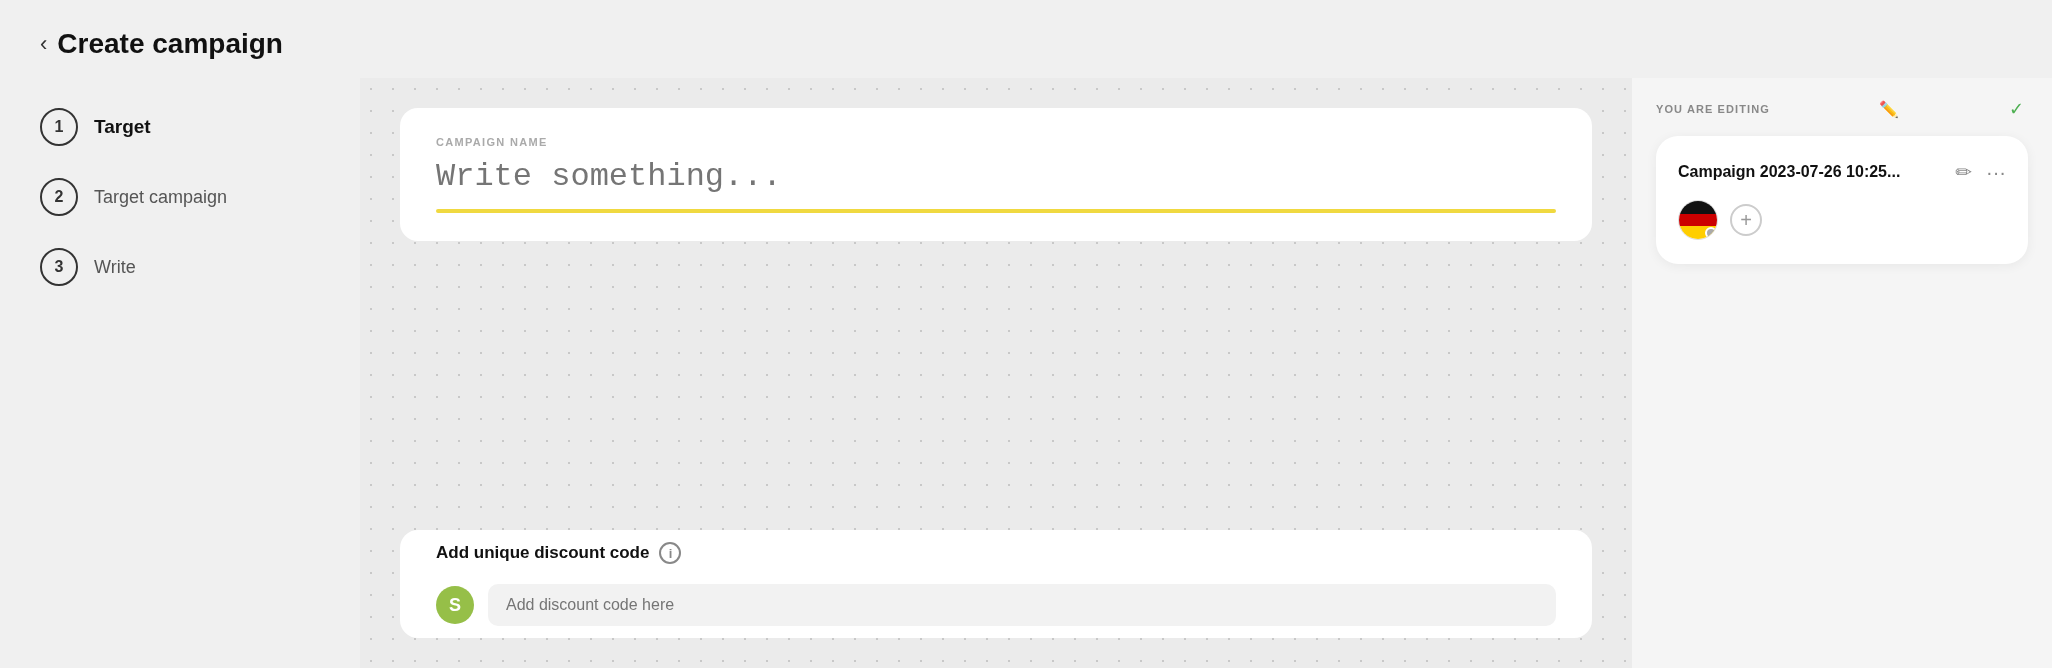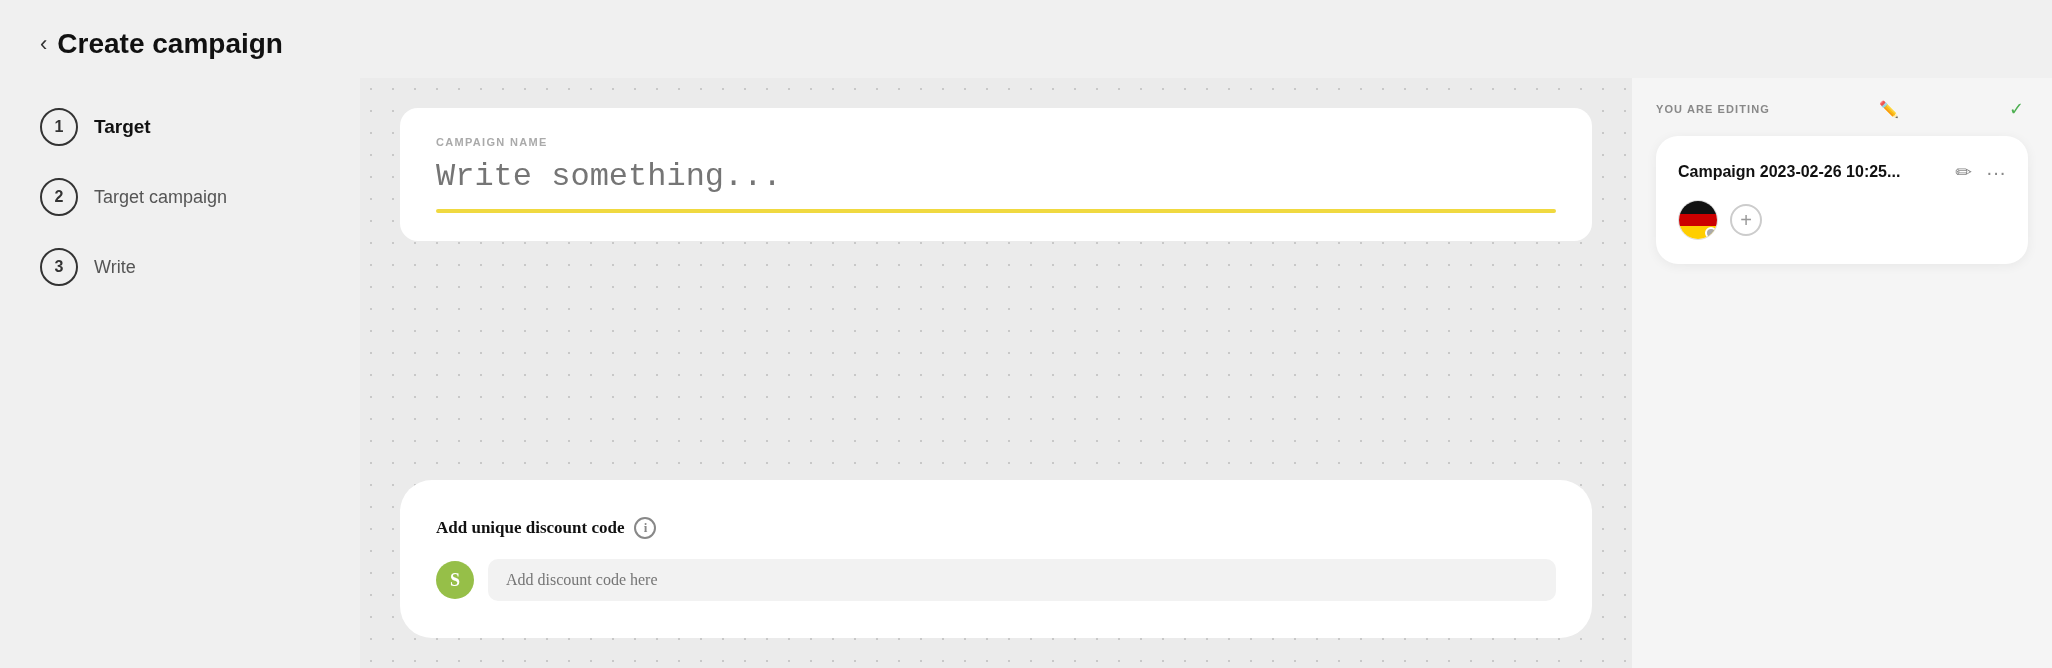--- a/index.html
+++ b/index.html
@@ -124,23 +124,22 @@
       height: 4px;
       background: #f0d940;
       border-radius: 2px;
       margin-top: 14px;
       width: 100%;
     }
 
     
     .discount-card {
       background: #fff;
-      border-radius: 32px;
-      padding: 37px 36px;
-      font-family: Liberation Serif, serif;
+      border-radius: 18px;
+      padding: 12px 36px;
     }
     .discount-header {
       display: flex;
       align-items: center;
       gap: 10px;
       margin-bottom: 20px;
     }
     .discount-title {
       font-size: 17px;
       font-weight: 600;
@@ -352,21 +351,21 @@
 
   <aside class="preview-panel">
     <div class="editing-bar">
       <span class="editing-label">YOU ARE EDITING</span>
       <span style="font-size:16px;">✏️</span>
       <span class="check-icon">✓</span>
     </div>
 
     <div class="preview-card">
       <div class="preview-campaign-row">
-        <span class="preview-campaign-name">Campaign 2023-02-26 10:25...</span>
+        <span class="preview-campaign-name">Campaign 2023-07-26 10:25...</span>
         <div class="preview-actions">
           <span class="edit-icon">✏</span>
           <span class="more-icon">···</span>
         </div>
       </div>
       <div class="preview-flags-row">
         <div class="flag-circle flag-de">
           <div class="stripe-top"></div>
           <div class="stripe-mid"></div>
           <div class="stripe-bot"></div>

